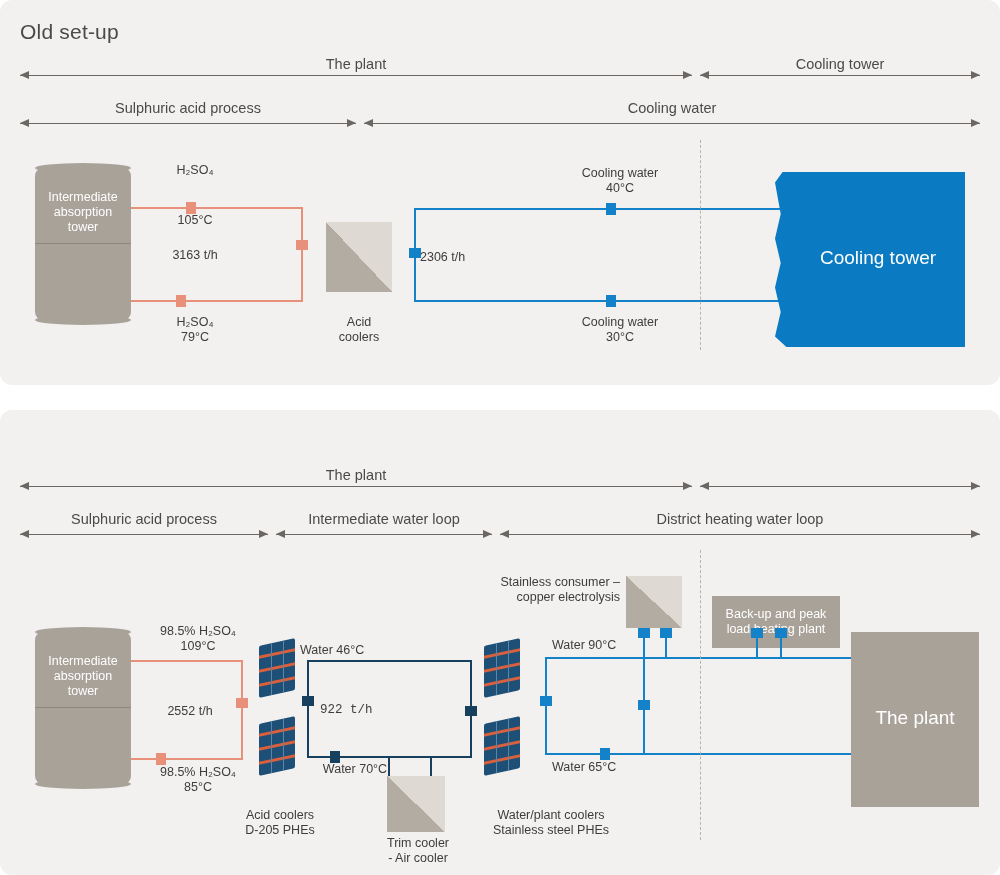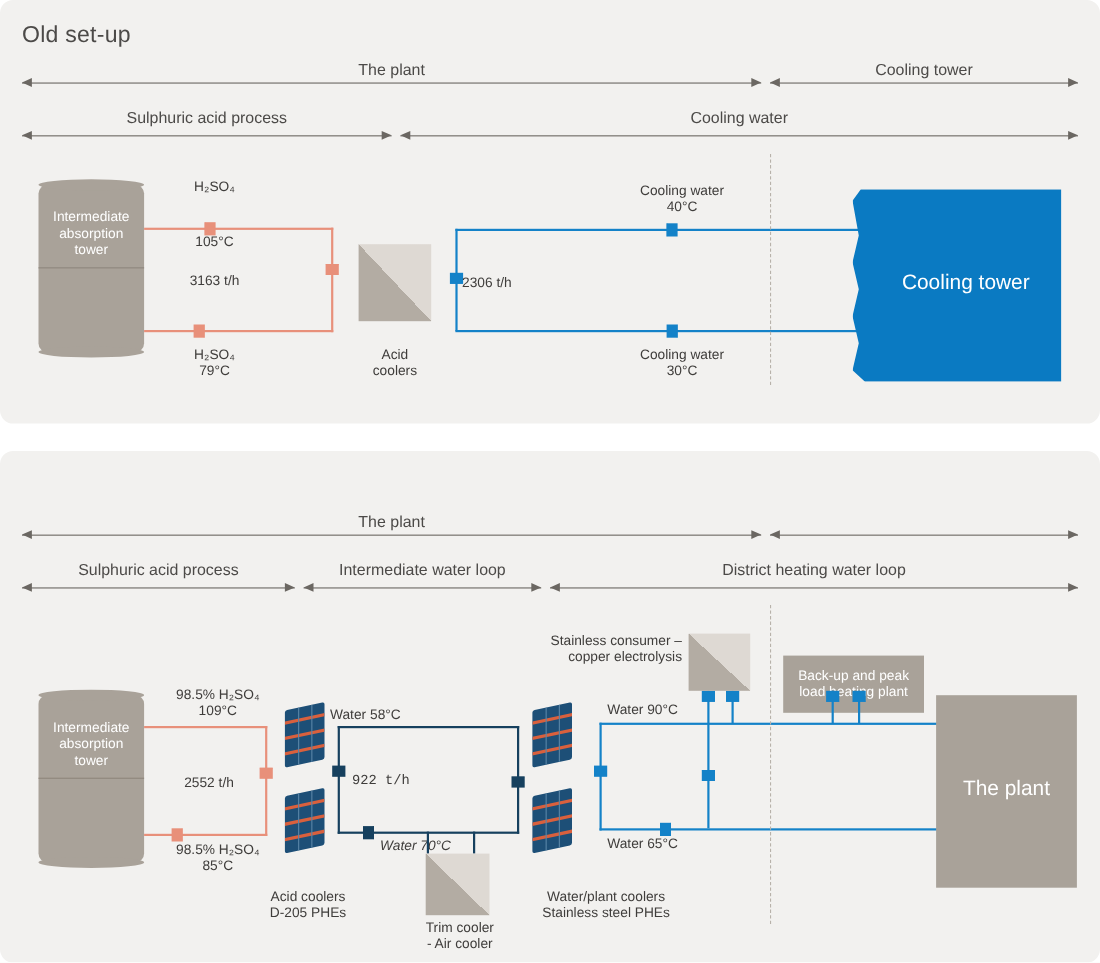--- a/index.html
+++ b/index.html
@@ -281,23 +281,23 @@
     <div class="cap" style="left:222px; top:413px; width:116px;">D-205 PHEs</div>
 
     <div class="pipe-h navy" style="left:307px; top:250px; width:165px;"></div>
     <div class="pipe-v navy" style="left:307px; top:250px; height:98px;"></div>
     <div class="arrow up navy" style="left:302px; top:286px;"></div>
     <div class="pipe-v navy" style="left:470px; top:250px; height:98px;"></div>
     <div class="arrow down navy" style="left:465px; top:296px;"></div>
     <div class="pipe-h navy" style="left:307px; top:346px; width:165px;"></div>
     <div class="arrow left navy" style="left:330px; top:341px;"></div>
 
-    <div class="cap" style="left:300px; top:233px; width:110px; text-align:left;">Water 58°C</div>
+    <div class="cap" style="left:300px; top:233px; width:110px; text-align:left;">Water 46°C</div>
     <div class="cap" style="left:320px; top:293px; width:110px; text-align:left;font-family:Liberation Mono, monospace;">922 t/h</div>
-    <div class="cap" style="left:300px; top:352px; width:110px; text-align:right;font-style:italic;">Water 70°C</div>
+    <div class="cap" style="left:300px; top:352px; width:110px; text-align:center;">Water 70°C</div>
 
     <div class="pipe-v navy" style="left:388px; top:346px; height:20px;"></div>
     <div class="pipe-v navy" style="left:430px; top:346px; height:20px;"></div>
     <div class="grad-box" style="left:387px; top:366px; width:58px; height:56px;"></div>
     <div class="cap" style="left:368px; top:426px; width:100px;">Trim cooler</div>
     <div class="cap" style="left:368px; top:441px; width:100px;">- Air cooler</div>
 
     <div class="phe" style="left:484px; top:232px; width:36px; height:52px; transform: skewY(-12deg);">
       <div class="stripe" style="top:10px;"></div>
       <div class="stripe" style="top:24px;"></div>

